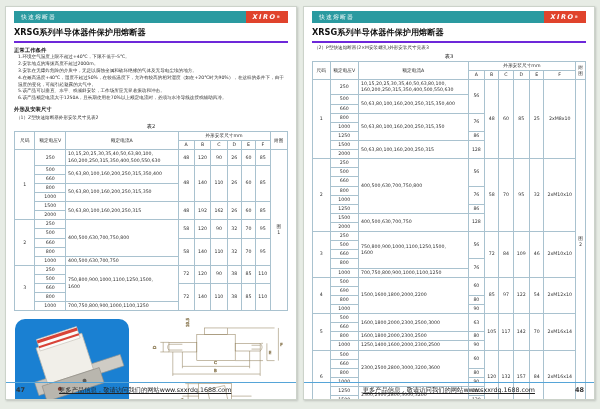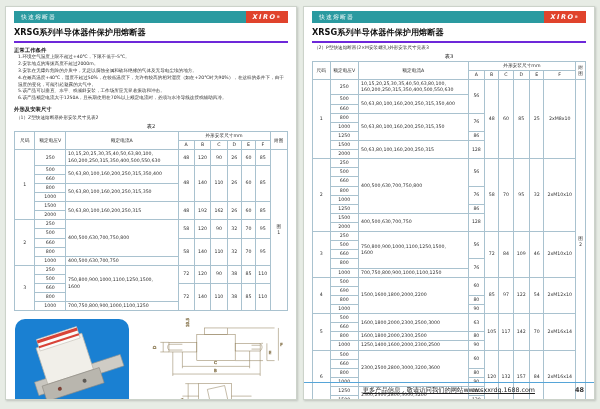--- a/index.html
+++ b/index.html
@@ -250,20 +250,24 @@
 
         <rect x="57" y="66" width="34" height="30"></rect>
         <path d="M40 79 L57 79 M40 83 L57 83 M91 79 L112 79 M91 83 L112 83"></path>
         <polygon points="66,72 84,68 88,86 70,90"></polygon>
         <path d="M46 66 L46 96 M43 66 L57 66 M43 96 L57 96"></path>
         <text x="41" y="84" transform="rotate(-90 41 84)">A</text>
         <text x="68" y="110" class="figcap">图1</text>
       </svg>
     </div>
 
+    <div class="footer f-left">
+      <span class="pageno">47</span>
+      <span class="finfo">更多产品信息，敬请访问我们的网站www.sxxrdq.1688.com</span>
+    </div>
   </div>
 
   <div class="page">
     <div class="hdr">
       <span class="hdr-label">快速熔断器</span>
       <span class="logo">
           <span>XIRO</span>
           <sup>®</sup>
         </span>
     </div>

